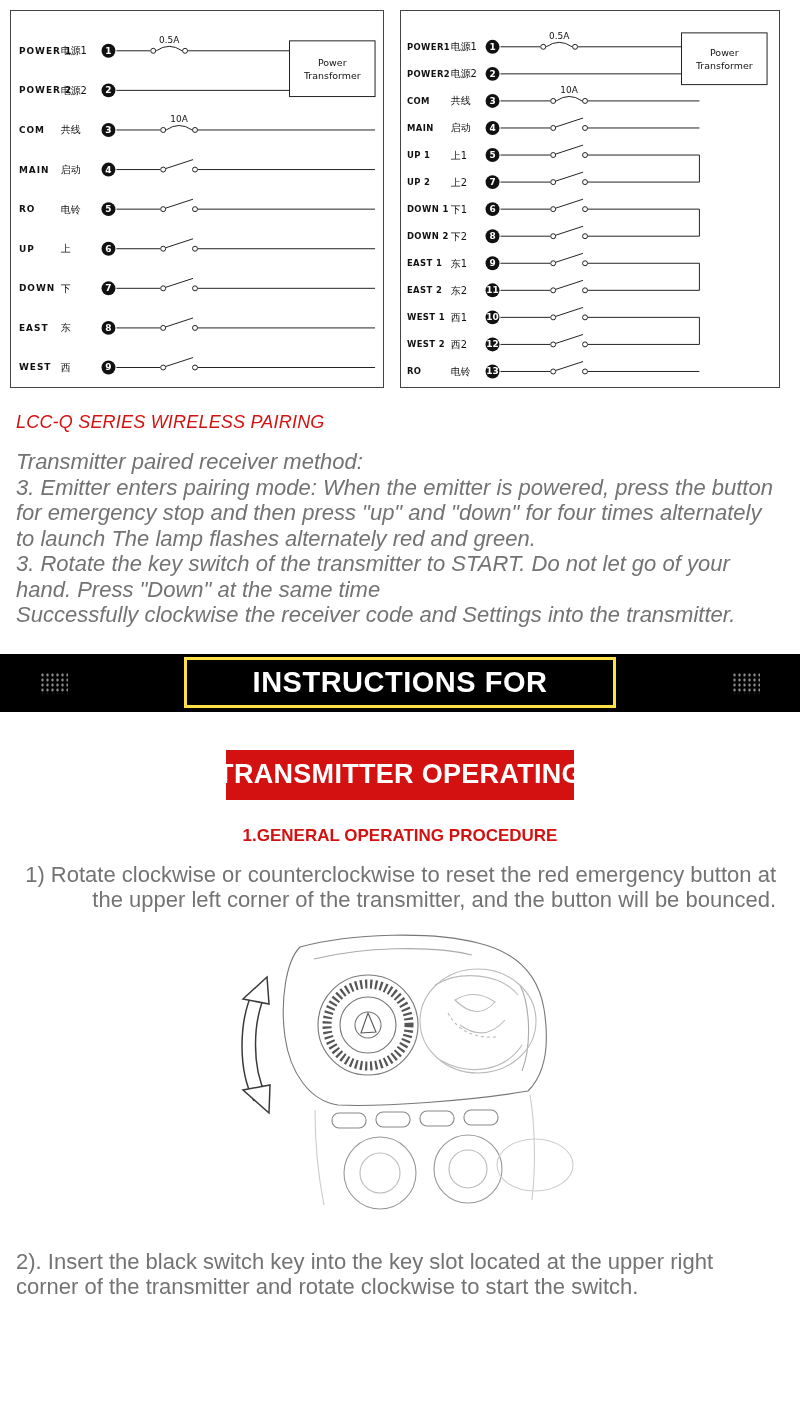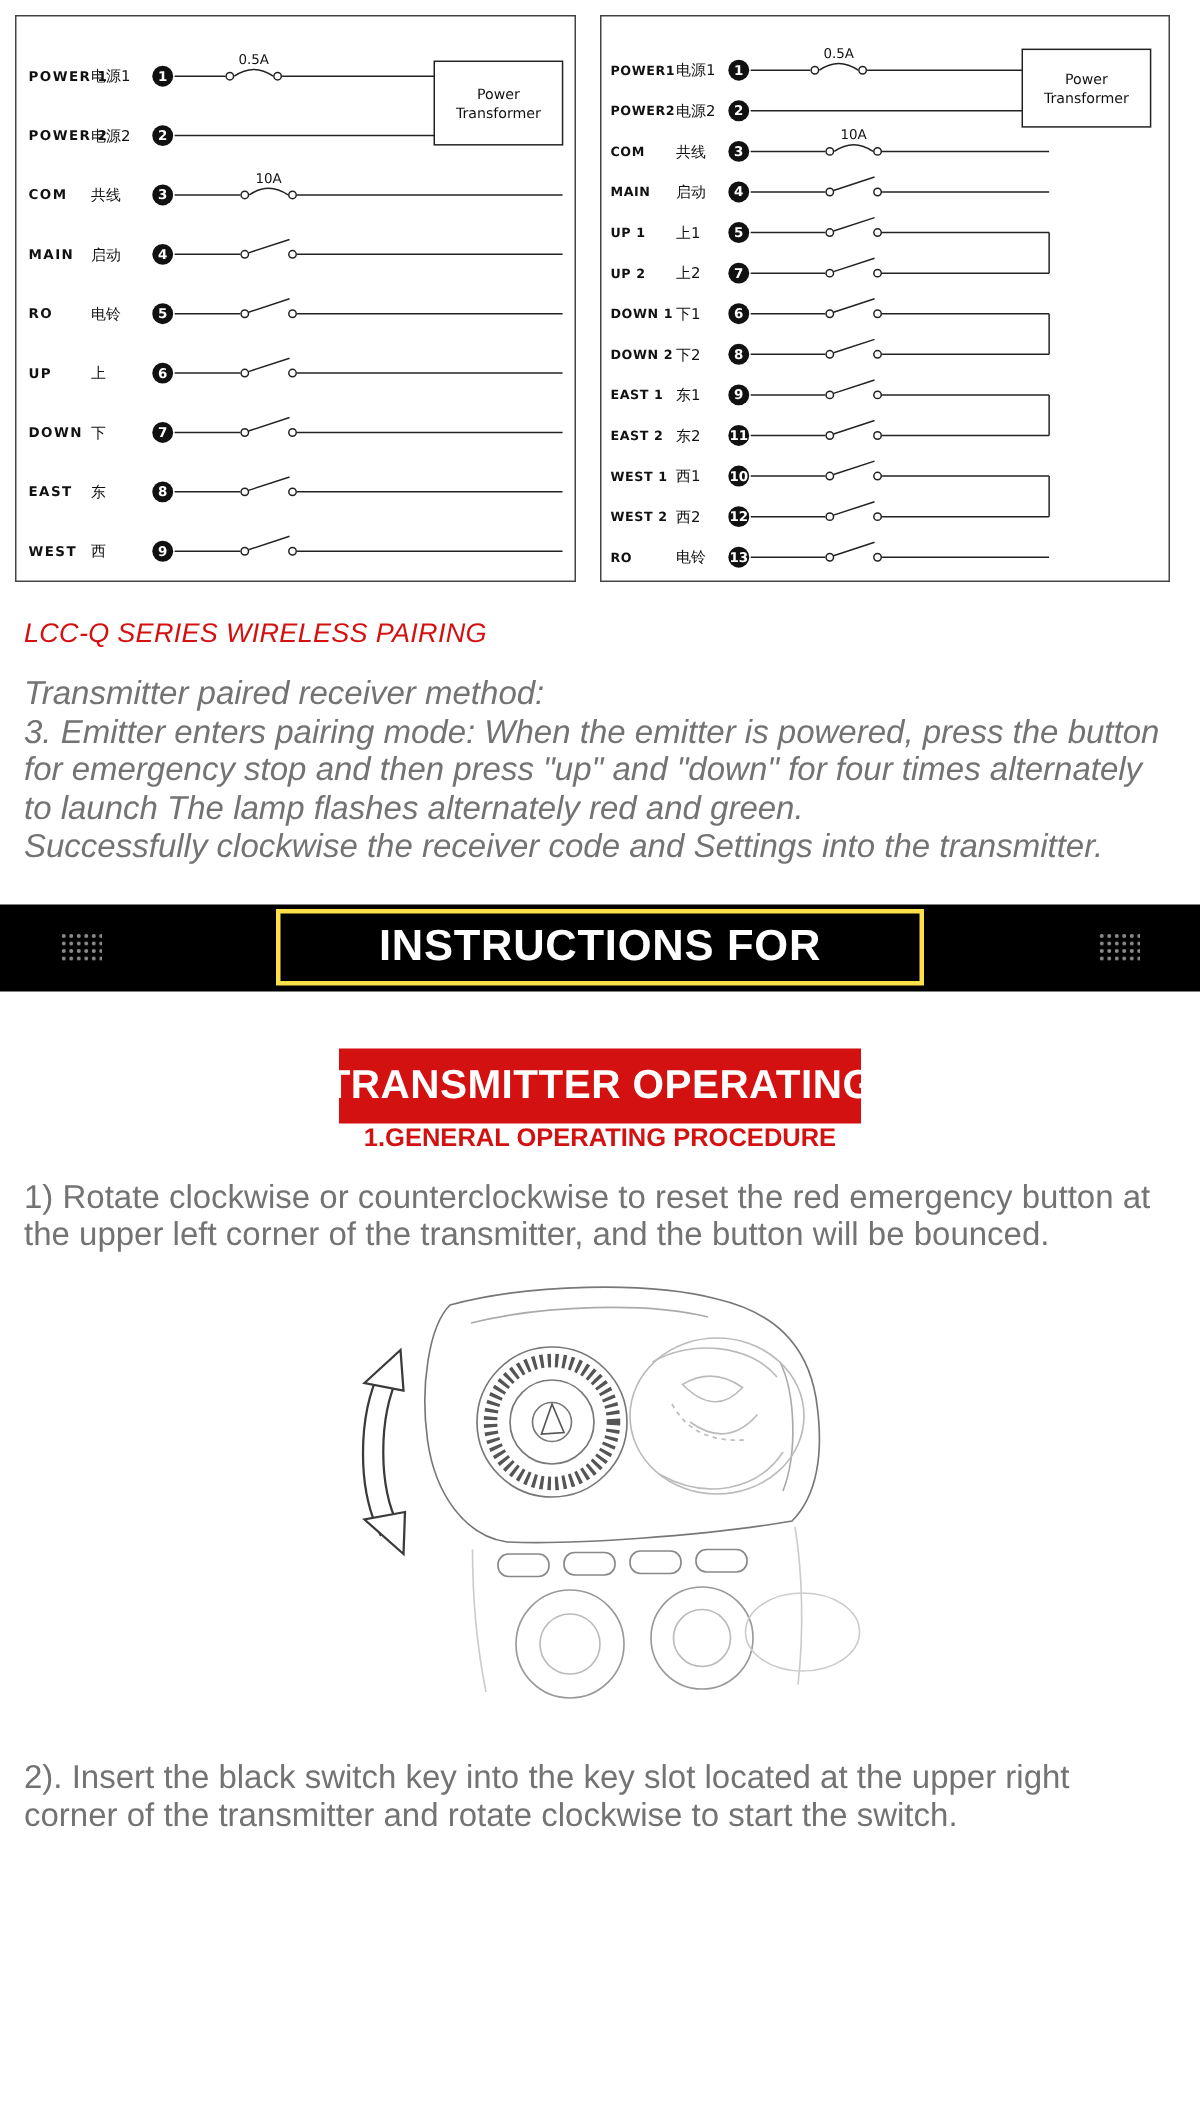--- a/index.html
+++ b/index.html
@@ -33,22 +33,22 @@
   .banner-box { border:3px solid #fde047; background:#000; color:#fff; font-size:29px; font-weight:bold;
     letter-spacing:0.5px; padding:5px 66px; line-height:1.2; white-space:nowrap; }
   .dot-grid { position:absolute; top:50%; transform:translateY(-50%); width:28px; height:21px;
     background-image:radial-gradient(circle, #8a8a8a 1.1px, transparent 1.5px); background-size:5px 5px; }
   .dot-left { left:40px; }
   .dot-right { right:40px; }
   
   .op-title { margin:38px auto 0 auto; width:348px; height:50px; background:var(--accent,#d41111);
     color:#fff; font-size:27px; font-weight:bold; display:flex; align-items:center; justify-content:center;
     letter-spacing:0.3px; white-space:nowrap; }
-  .op-subtitle { text-align:center; color:var(--accent,#d41111); font-size:17px; font-weight:600; }
-  .op-step { margin:16px 16px 0 16px; }
+  .op-subtitle { margin-top:26px; text-align:center; color:var(--accent,#d41111); font-size:17px; font-weight:600; }
+  .op-step { margin:16px 16px 0 16px;text-align:right; }
   .illustration-wrap { margin-top:12px; display:flex; justify-content:center; }
   .op-step2 { margin:24px 16px 0 16px; padding-bottom:10px; }
 </style>
 </head>
 <body>
 
 <div class="diagrams">
   <svg id="diagram-left" class="diagram-box" width="374" height="378" viewBox="0 0 374 378">
       <rect x="280" y="30" width="86" height="56" class="wire"></rect>
       <text x="323" y="55" class="tx-label ctr">Power</text>
@@ -256,20 +256,21 @@
       <line x1="300" y1="199.2" x2="300" y2="226.4" class="wire"></line>
       <line x1="300" y1="253.6" x2="300" y2="280.79999999999995" class="wire"></line>
       <line x1="300" y1="308" x2="300" y2="335.2" class="wire"></line>
     </svg>
 </div>
 
 <section class="pairing">
   <h2 class="red-heading">LCC-Q SERIES WIRELESS PAIRING</h2>
   <p class="body-text intro">Transmitter paired receiver method:</p>
   <p class="body-text">3. Emitter enters pairing mode: When the emitter is powered, press the button for emergency stop and then press "up" and "down" for four times alternately to launch The lamp flashes alternately red and green.</p>
+  <p class="body-text">3. Rotate the key switch of the transmitter to START. Do not let go of your hand. Press "Down" at the same time</p>
   <p class="body-text">Successfully clockwise the receiver code and Settings into the transmitter.</p>
 </section>
 
 <div class="banner">
   <div class="dot-grid dot-left"></div>
   <div class="banner-box">INSTRUCTIONS FOR</div>
   <div class="dot-grid dot-right"></div>
 </div>
 
 <div class="op-title">TRANSMITTER OPERATING</div>

